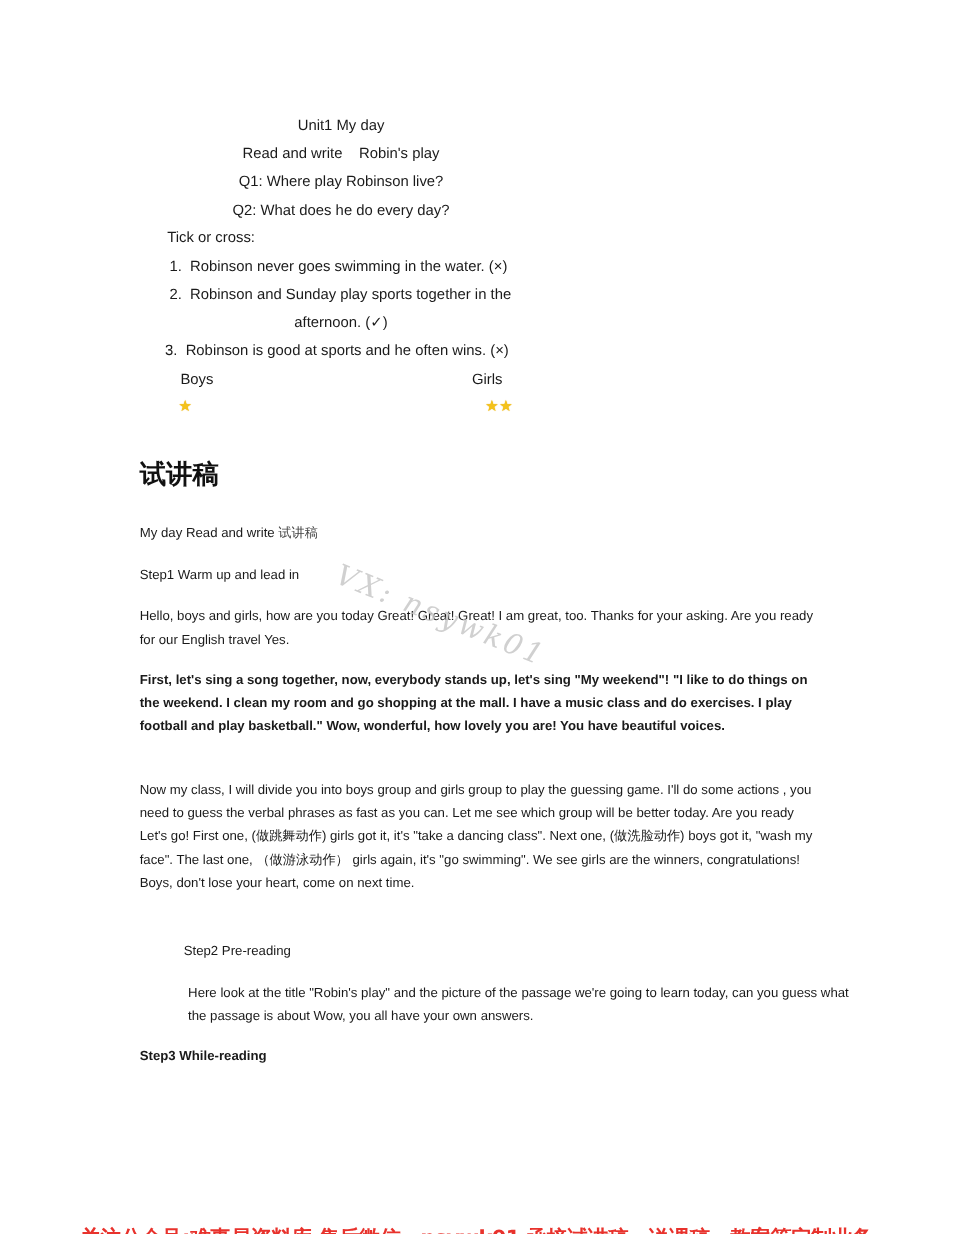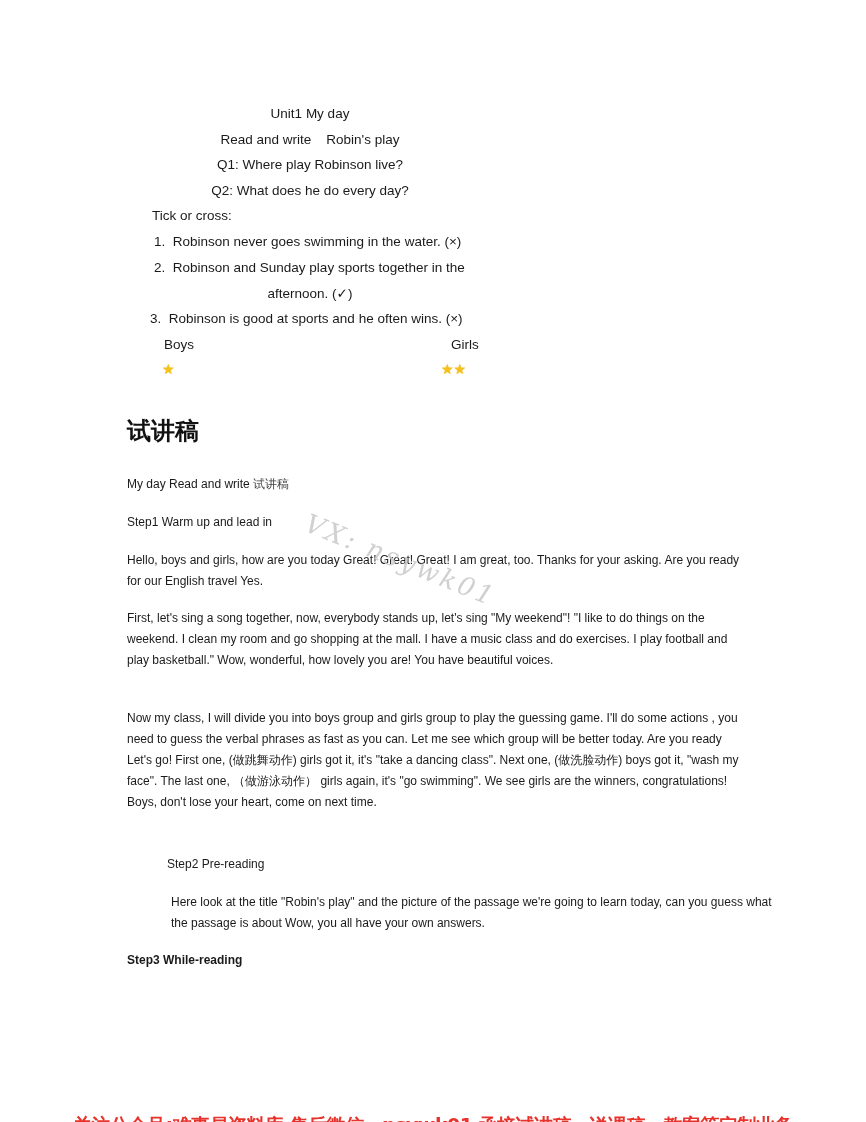--- a/index.html
+++ b/index.html
@@ -41,36 +41,36 @@
   <div class="slide-line center" style="top:6px;">Unit1 My day</div>
   <div class="slide-line center" style="top:32px; white-space:pre;">Read and write    Robin's play</div>
   <div class="slide-line center" style="top:57px;">Q1: Where play Robinson live?</div>
   <div class="slide-line center" style="top:83px;">Q2: What does he do every day?</div>
   <div class="slide-line" style="left:12px; top:108px;">Tick or cross:</div>
   <div class="slide-line" style="left:14px; top:134px; white-space:pre;">1.  Robinson never goes swimming in the water. (×)</div>
   <div class="slide-line" style="left:14px; top:160px; white-space:pre;">2.  Robinson and Sunday play sports together in the</div>
   <div class="slide-line center" style="top:185px;">afternoon. (✓)</div>
   <div class="slide-line" style="left:10px; top:211px; white-space:pre;">3.  Robinson is good at sports and he often wins. (×)</div>
   <div class="slide-line" style="left:24px; top:237px;">Boys</div>
-  <div class="slide-line" style="left:311px; top:237px;">Girls</div>
+  <div class="slide-line" style="left:289px; top:237px;">Girls</div>
   <div class="slide-line star" style="left:22px; top:261px;">★</div>
   <div class="slide-line star" style="left:301px; top:261px;">★★</div>
 </div>
 
 <div class="heading">试讲稿</div>
 
 <div class="para" style="top:474px;">
   <span>My day Read and write </span><span class="cjk">试讲稿</span>
 </div>
 
 <div class="para" style="top:512px;">Step1 Warm up and lead in</div>
 
 <div class="para" style="top:550px;">Hello, boys and girls, how are you today Great! Great! Great! I am great, too. Thanks for your asking. Are you ready for our English travel Yes.</div>
 
-<div class="para" style="top:608px;">First, let's sing a song together, now, everybody stands up, let's sing "My weekend"! "I like to do things on the weekend. I clean my room and go shopping at the mall. I have a music class and do exercises. I play football and play basketball." Wow, wonderful, how lovely you are! You have beautiful voices.</div>
+<div class="para" style="top:608px;font-weight:bold;">First, let's sing a song together, now, everybody stands up, let's sing "My weekend"! "I like to do things on the weekend. I clean my room and go shopping at the mall. I have a music class and do exercises. I play football and play basketball." Wow, wonderful, how lovely you are! You have beautiful voices.</div>
 
 <div class="para" style="top:708px;">Now my class, I will divide you into boys group and girls group to play the guessing game. I'll do some actions , you need to guess the verbal phrases as fast as you can. Let me see which group will be better today. Are you ready Let's go! First one, (做跳舞动作) girls got it, it's "take a dancing class". Next one, (做洗脸动作) boys got it, "wash my face". The last one, （做游泳动作） girls again, it's "go swimming". We see girls are the winners, congratulations! Boys, don't lose your heart, come on next time.</div>
 
 <div class="para" style="top:854px;margin-left:40px;">Step2 Pre-reading</div>
 
 <div class="para" style="top:892px;margin-left:44px;">Here look at the title "Robin's play" and the picture of the passage we're going to learn today, can you guess what the passage is about Wow, you all have your own answers.</div>
 
 <div class="para" style="top:950px;font-weight:bold;">Step3 While-reading</div>
 
 <div class="watermark">VX: nsywk01</div>

